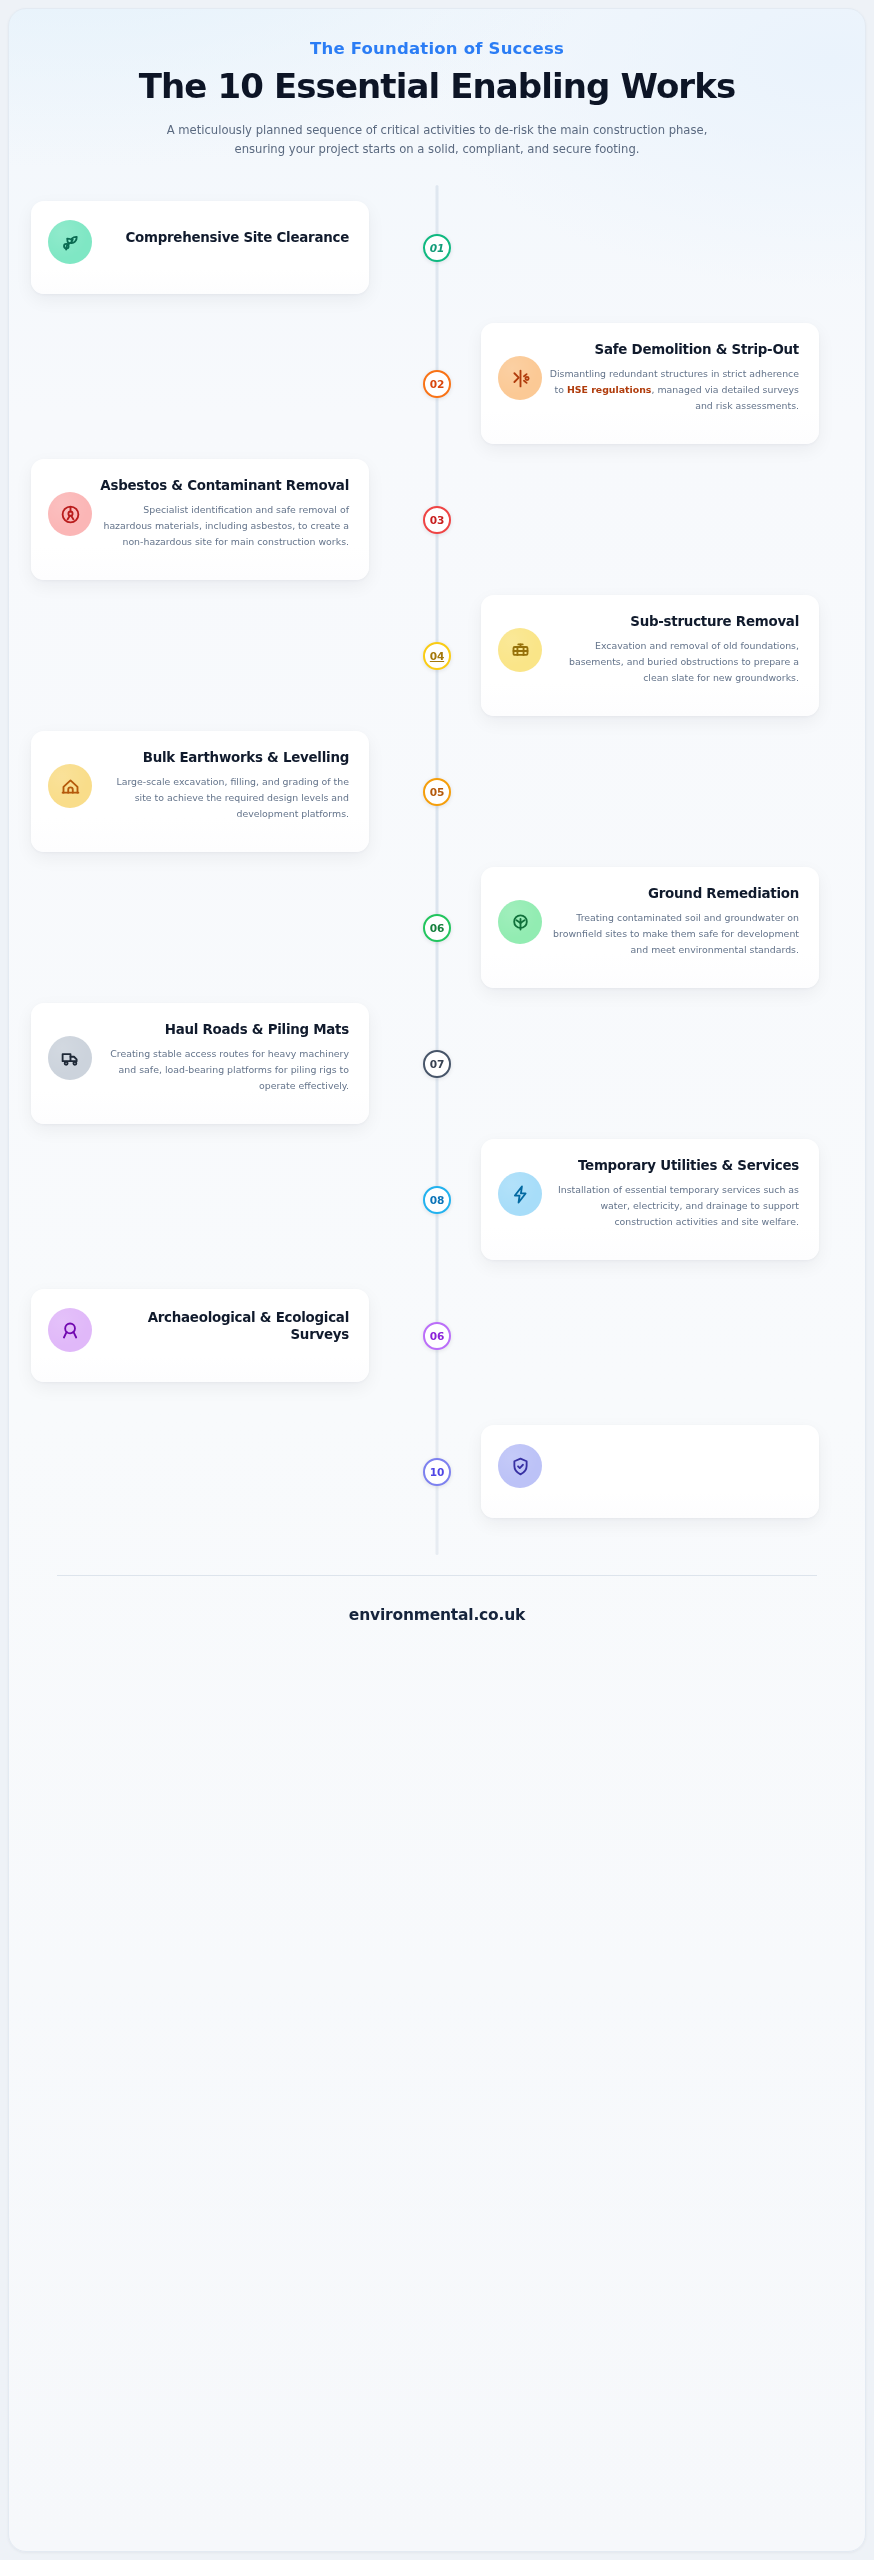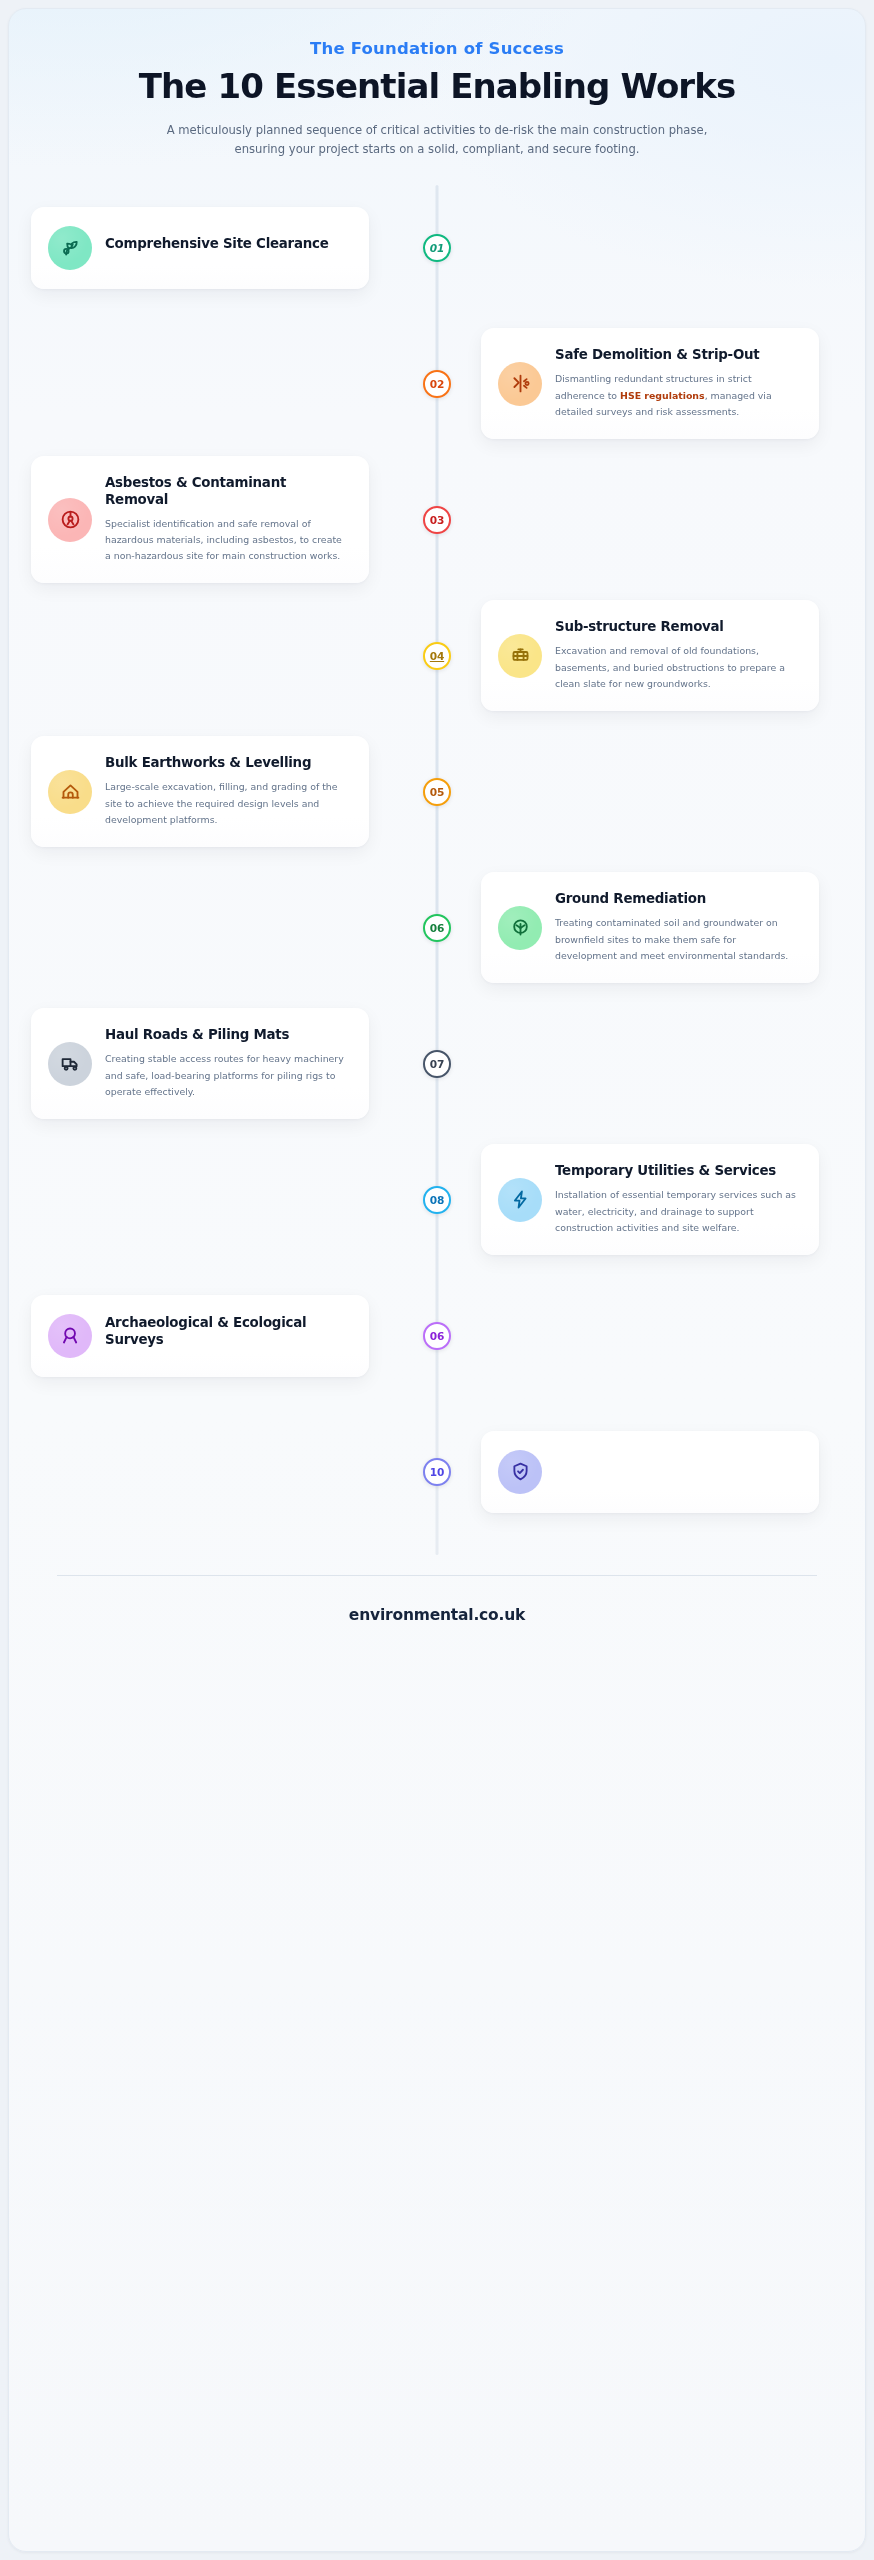--- a/index.html
+++ b/index.html
@@ -80,24 +80,25 @@
   .step.left  .slot.b { }
   .step.right .slot.a { }
   .step.right .slot.b { justify-content: flex-start; padding-left: 44px; }
 
   .card {
     width: 100%;
     max-width: 338px;
     background: linear-gradient(180deg,#ffffff 0%, #ffffff 72%, #fdfdfe 100%);
     border-radius: 13px;
     box-shadow: 0 6px 18px rgba(15,23,42,.055), 0 1px 3px rgba(15,23,42,.04);
-    padding: 19px 20px 19px 17px;
+    padding: 19px 20px 30px 17px;
     display: flex;
-    gap: 13px;
+    gap: 5px;
     align-items: center;
+    text-align: right;
   }
 
   .badge {
     flex: 0 0 auto;
     width: 44px; height: 44px;
     border-radius: 50%;
     display: flex; align-items: center; justify-content: center;
   }
   .badge svg { width: 21px; height: 21px; display: block; }
 

